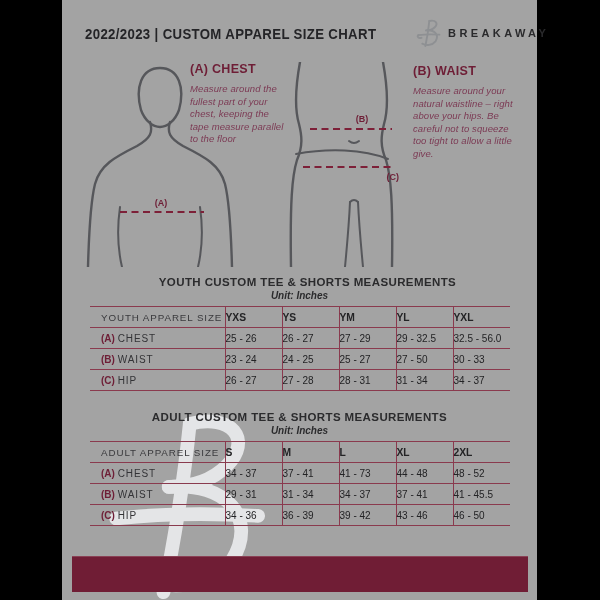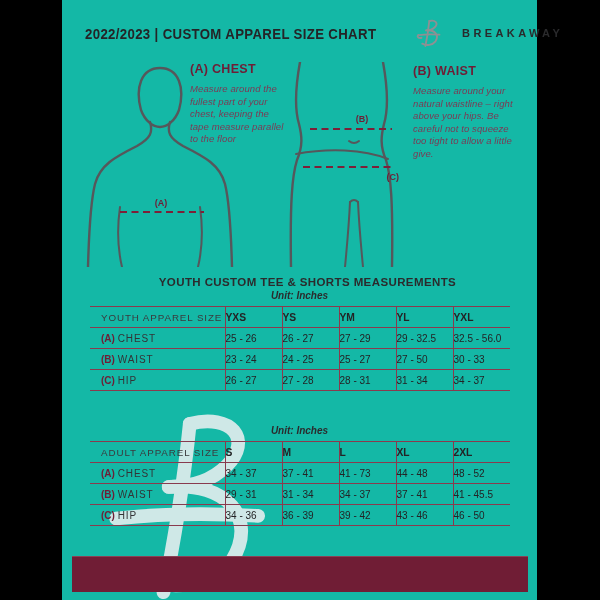--- a/index.html
+++ b/index.html
@@ -1,26 +1,26 @@
 <!DOCTYPE html>
 <html><head>
 <meta charset="utf-8">
 <style>
   * { margin: 0; padding: 0; box-sizing: border-box; }
   html, body { background: #000; }
   body { font-family: "Liberation Sans", sans-serif; }
   .stage { position: relative; width: 600px; height: 600px; background: #000; overflow: hidden; }
-  .page { position: absolute; left: 62px; top: 0; width: 475px; height: 600px; background: #14b8a6; }
+  .page { position: absolute; left: 62px; top: 0; width: 475px; height: 600px; background: #a3a3a3; }
 
   
   .header { position: absolute; left: 23px; top: 18px; right: 23px; height: 30px;
             display: flex; justify-content: space-between; align-items: center; }
   .header-title { font-size: 15px; font-weight: 700; color: #242427; letter-spacing: 0.4px;
                   transform: scaleX(0.88); transform-origin: left center; white-space: nowrap; }
-  .brand { display: flex; align-items: center; gap: 21px; }
+  .brand { display: flex; align-items: center; gap: 7px; }
   .brand-name { font-size: 11px; font-weight: 700; color: #2a2a2c; letter-spacing: 3.4px; }
 
   
   .instr { position: absolute; }
   .instr h3 { font-size: 12.5px; font-weight: 700; color: #6e1e36; letter-spacing: 0.3px; margin-bottom: 7px; }
   .instr p { font-size: 9.5px; font-style: italic; color: #7c3a54; line-height: 1.32; letter-spacing: 0.1px; }
   .instr-chest { left: 128px; top: 62px; width: 96px; }
   .instr-waist { left: 351px; top: 64px; width: 102px; }
   .instr-hips  { left: 351px; top: 166px; width: 102px; }
 
@@ -167,20 +167,21 @@
           <td class="lbl"><span class="row-key">(C)</span> <span class="row-lbl">HIP</span></td>
           <td class="val">26 - 27</td>
           <td class="val">27 - 28</td>
           <td class="val">28 - 31</td>
           <td class="val">31 - 34</td>
           <td class="val">34 - 37</td>
         </tr>
       </tbody>
     </table>
 
+    <div class="tbl-title adult-title">ADULT CUSTOM TEE &amp; SHORTS MEASUREMENTS</div>
     <div class="tbl-unit adult-unit">Unit: Inches</div>
     <table class="size-table adult-table">
       <colgroup>
           <col class="c-label">
           <col class="c-val">
           <col class="c-val">
           <col class="c-val">
           <col class="c-val">
           <col class="c-val">
         </colgroup>

